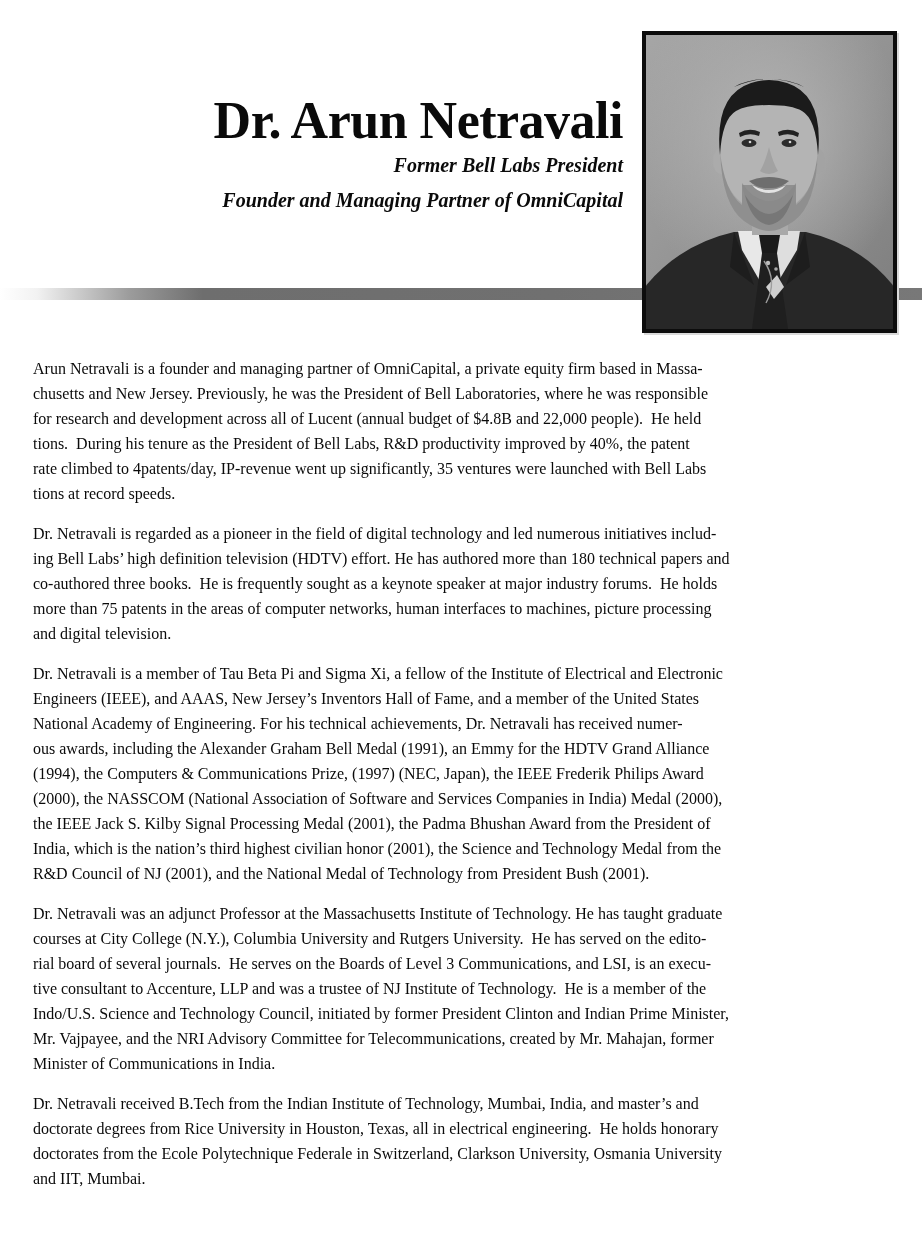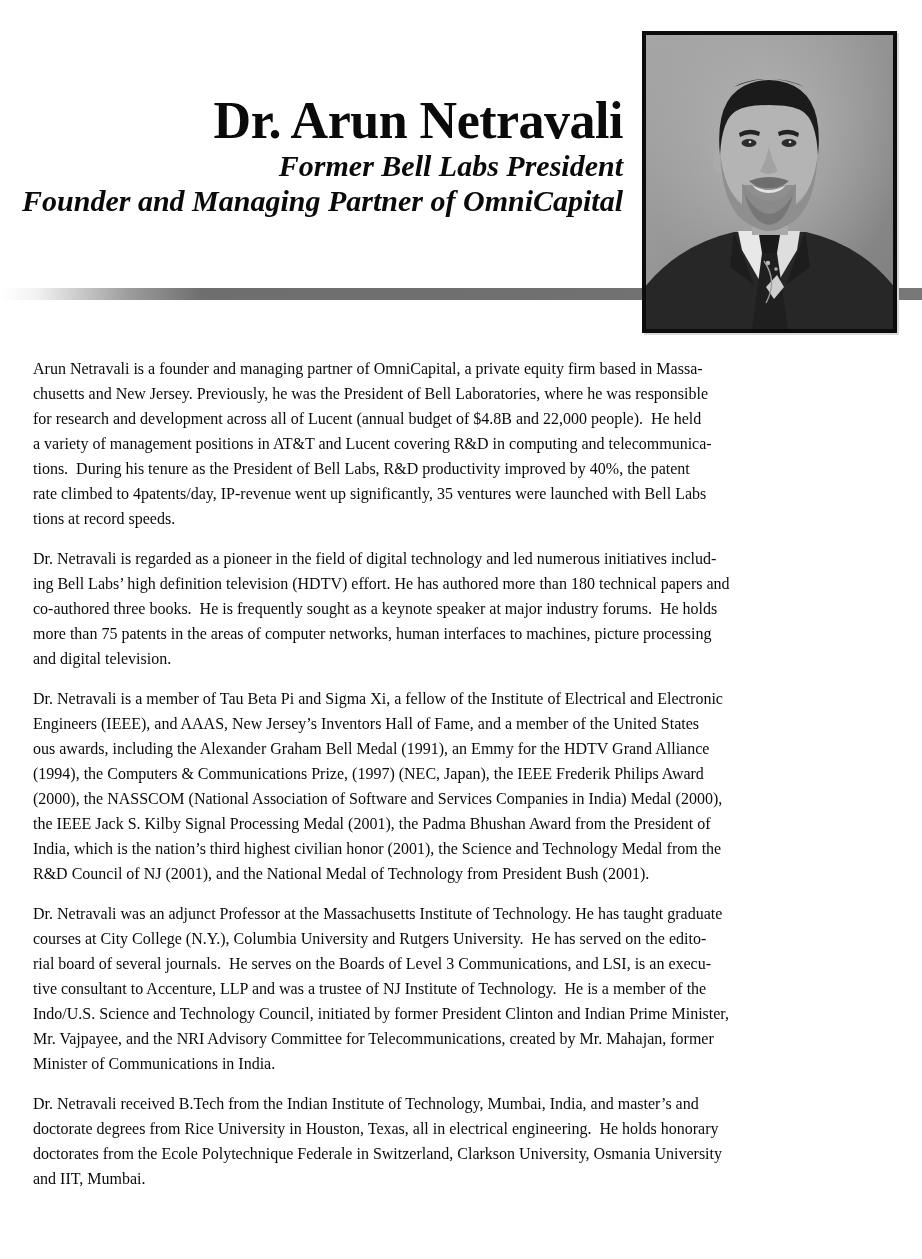--- a/index.html
+++ b/index.html
@@ -21,21 +21,21 @@
     margin:0;
     font-size:52px;
     line-height:54px;
     font-weight:bold;
     letter-spacing:-0.5px;
     white-space:pre;
   }
   .subtitle{
     font-style:italic;
     font-weight:600;
-    font-size:30px;
+    font-size:20px;
     line-height:35px;
     white-space:pre;
   }
   .divider-bar{
     position:absolute;
     left:0;top:288px;
     width:922px;height:12px;
     background:linear-gradient(to right,#ffffff 0%,#f2f2f2 4%,#9c9c9c 14%,#6e6e6e 22%,#707070 60%,#787878 100%);
   }
   .photo-frame{
@@ -129,35 +129,35 @@
       <path d="M74,120 Q68,60 105,48 Q123,42 141,48 Q178,60 172,120 Q170,84 156,76 Q146,70 123,70 Q100,70 90,76 Q76,84 74,120 Z" fill="#1b1b1b"></path>
       <path d="M88,52 Q123,36 158,52 Q144,44 123,44 Q102,44 88,52 Z" fill="#151515"></path>
     </svg>
   </div>
 
   <main class="bio">
       <div class="bio-paragraph">
         <div class="bio-line">Arun Netravali is a founder and managing partner of OmniCapital, a private equity firm based in Massa-</div>
         <div class="bio-line">chusetts and New Jersey. Previously, he was the President of Bell Laboratories, where he was responsible</div>
         <div class="bio-line">for research and development across all of Lucent (annual budget of $4.8B and 22,000 people).  He held</div>
-        <div class="bio-line">a variety of management positions in AT&amp;T and Lucent covering R&amp;D in computing and telecommunica-</div>
         <div class="bio-line">tions.  During his tenure as the President of Bell Labs, R&amp;D productivity improved by 40%, the patent</div>
         <div class="bio-line">rate climbed to 4patents/day, IP-revenue went up significantly, 35 ventures were launched with Bell Labs</div>
         <div class="bio-line">tions at record speeds.</div>
       </div>
       <div class="bio-paragraph">
         <div class="bio-line">Dr. Netravali is regarded as a pioneer in the field of digital technology and led numerous initiatives includ-</div>
         <div class="bio-line">ing Bell Labs’ high definition television (HDTV) effort. He has authored more than 180 technical papers and</div>
         <div class="bio-line">co-authored three books.  He is frequently sought as a keynote speaker at major industry forums.  He holds</div>
         <div class="bio-line">more than 75 patents in the areas of computer networks, human interfaces to machines, picture processing</div>
         <div class="bio-line">and digital television.</div>
       </div>
       <div class="bio-paragraph">
         <div class="bio-line">Dr. Netravali is a member of Tau Beta Pi and Sigma Xi, a fellow of the Institute of Electrical and Electronic</div>
         <div class="bio-line">Engineers (IEEE), and AAAS, New Jersey’s Inventors Hall of Fame, and a member of the United States</div>
+        <div class="bio-line">National Academy of Engineering. For his technical achievements, Dr. Netravali has received numer-</div>
         <div class="bio-line">ous awards, including the Alexander Graham Bell Medal (1991), an Emmy for the HDTV Grand Alliance</div>
         <div class="bio-line">(1994), the Computers &amp; Communications Prize, (1997) (NEC, Japan), the IEEE Frederik Philips Award</div>
         <div class="bio-line">(2000), the NASSCOM (National Association of Software and Services Companies in India) Medal (2000),</div>
         <div class="bio-line">the IEEE Jack S. Kilby Signal Processing Medal (2001), the Padma Bhushan Award from the President of</div>
         <div class="bio-line">India, which is the nation’s third highest civilian honor (2001), the Science and Technology Medal from the</div>
         <div class="bio-line">R&amp;D Council of NJ (2001), and the National Medal of Technology from President Bush (2001).</div>
       </div>
       <div class="bio-paragraph">
         <div class="bio-line">Dr. Netravali was an adjunct Professor at the Massachusetts Institute of Technology. He has taught graduate</div>
         <div class="bio-line">courses at City College (N.Y.), Columbia University and Rutgers University.  He has served on the edito-</div>

